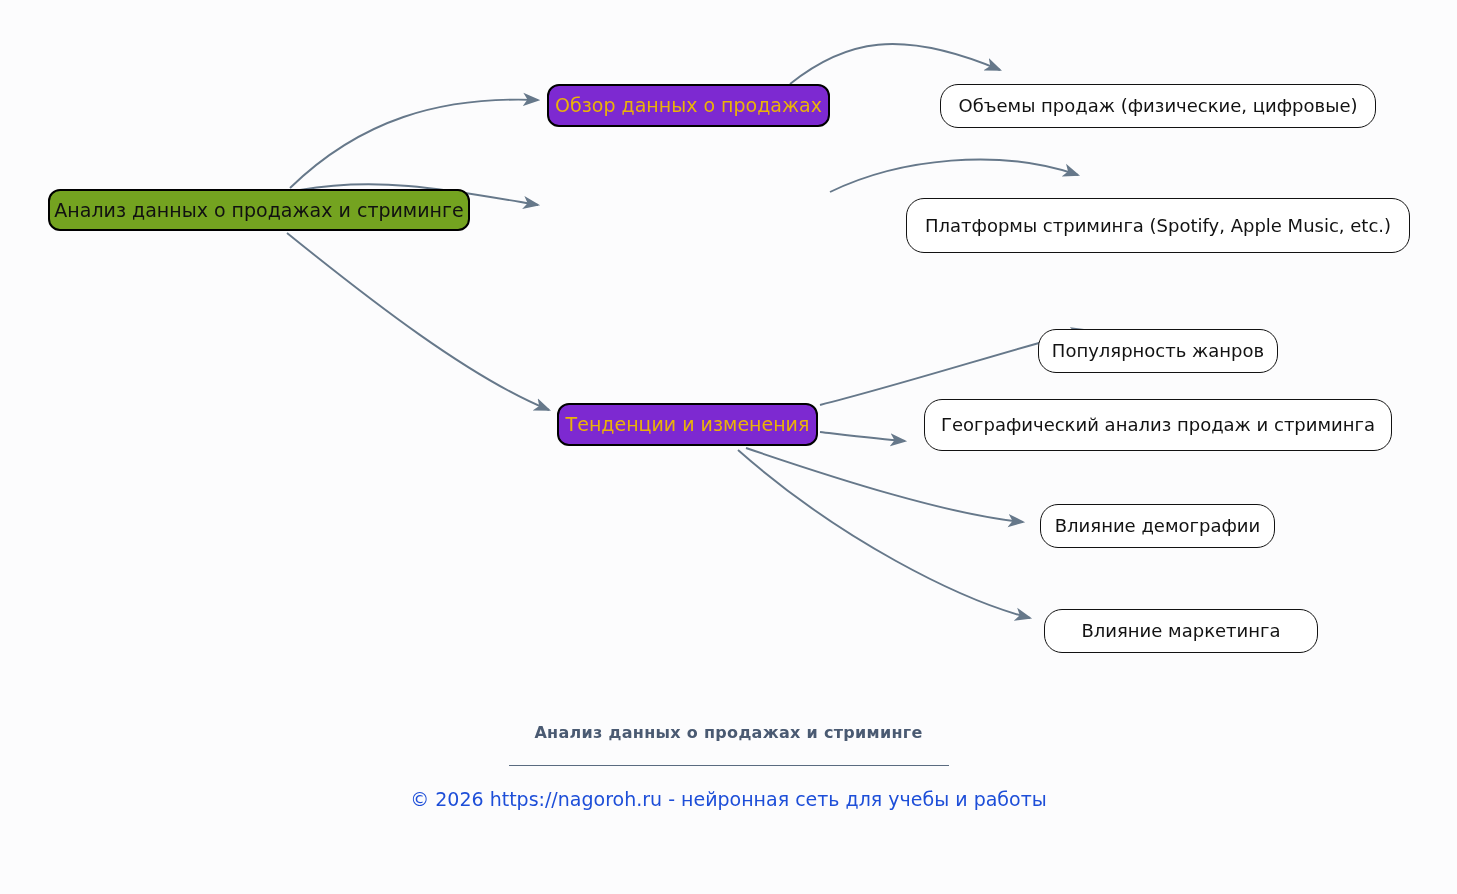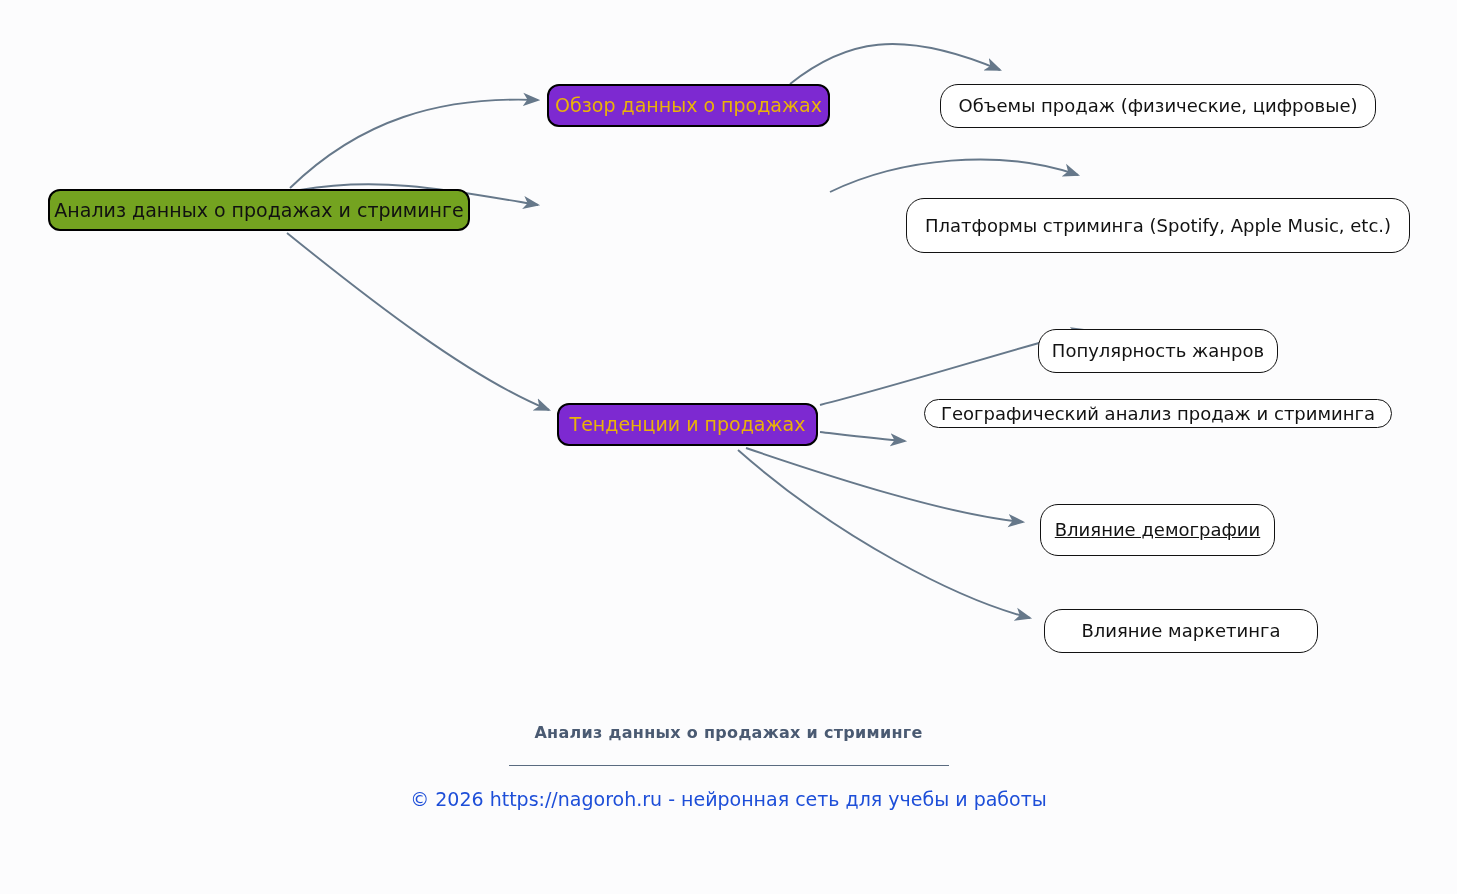--- a/index.html
+++ b/index.html
@@ -114,40 +114,40 @@
   <div class="node node-root" style="left:48px; top:189px; width:422px; height:42px;">
     <span class="node-label">Анализ данных о продажах и стриминге</span>
   </div>
 
   <div class="node node-branch" style="left:547px; top:84px; width:283px; height:43px;">
     <span class="node-label">Обзор данных о продажах</span>
   </div>
 
 
   <div class="node node-branch" style="left:557px; top:403px; width:261px; height:43px;">
-    <span class="node-label">Тенденции и продажах</span>
+    <span class="node-label">Тенденции и изменения</span>
   </div>
 
   <div class="node node-leaf" style="left:940px; top:84px; width:436px; height:44px;">
     <span class="node-label">Объемы продаж (физические, цифровые)</span>
   </div>
 
   <div class="node node-leaf" style="left:906px; top:198px; width:504px; height:55px;">
     <span class="node-label">Платформы стриминга (Spotify, Apple Music, etc.)</span>
   </div>
 
   <div class="node node-leaf" style="left:1038px; top:294px; width:240px; height:44px;margin-top:35px;">
     <span class="node-label">Популярность жанров</span>
   </div>
 
-  <div class="node node-leaf" style="left:924px; top:399px; width:468px; height:29px;">
+  <div class="node node-leaf" style="left:924px; top:399px; width:468px; height:52px;">
     <span class="node-label">Географический анализ продаж и стриминга</span>
   </div>
 
-  <div class="node node-leaf" style="left:1040px; top:504px; width:235px; height:52px;text-decoration:underline;">
+  <div class="node node-leaf" style="left:1040px; top:504px; width:235px; height:44px;">
     <span class="node-label">Влияние демографии</span>
   </div>
 
   <div class="node node-leaf" style="left:1044px; top:609px; width:274px; height:44px;">
     <span class="node-label">Влияние маркетинга</span>
   </div>
 
   <div id="footer">
     <div id="footer-title">Анализ данных о продажах и стриминге</div>
     <div id="footer-divider"></div>

